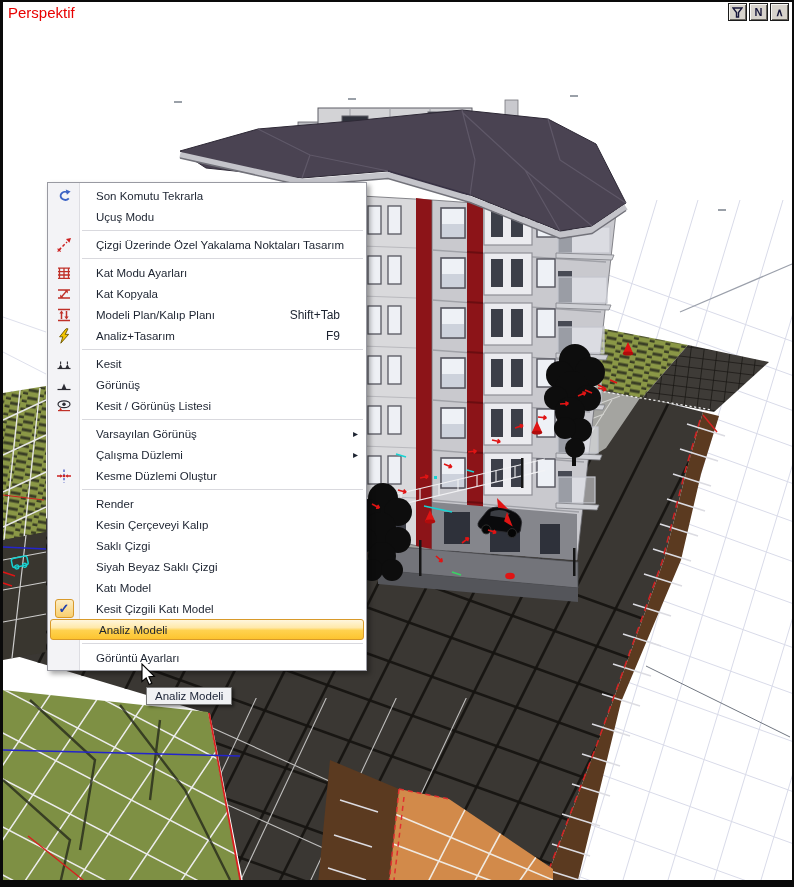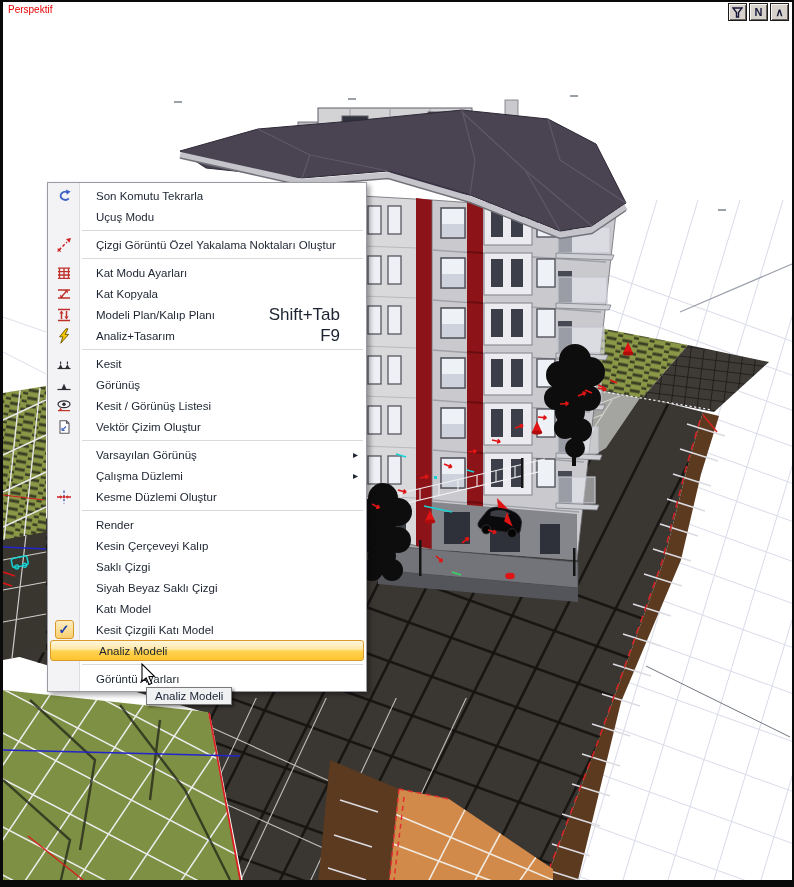--- a/index.html
+++ b/index.html
@@ -1,34 +1,34 @@
 <!DOCTYPE html>
 <html><head>
 <meta charset="utf-8">
 <style>
   html,body{margin:0;padding:0;background:#222;}
   .stage{position:relative;width:794px;height:887px;background:#000;overflow:hidden;
          font-family:"Liberation Sans",sans-serif;}
   .scene-svg{position:absolute;left:0;top:0;}
-  .viewport-label{position:absolute;left:8px;top:4px;font-size:10px;color:#e80000;z-index:20;}
+  .viewport-label{position:absolute;left:8px;top:4px;font-size:15px;color:#e80000;z-index:20;}
   .view-buttons{position:absolute;top:3px;right:5px;display:flex;gap:2px;z-index:20;}
   .vbtn{width:17px;height:16px;background:#d7d3cc;border:1px solid #1c1c1c;
         box-shadow:inset 1px 1px 0 #f8f7f4, inset -1px -1px 0 #67645e;
         display:flex;align-items:center;justify-content:center;
         font-size:11px;font-weight:bold;color:#16163a;line-height:1;}
   .context-menu{position:absolute;left:47px;top:182px;width:320px;padding:2px 0;
         background:linear-gradient(90deg,#f3f3f6 0,#f3f3f6 31px,#dddde2 31px,#dddde2 32px,#ffffff 32px);
         border:1px solid #999aa2;box-shadow:3px 3px 5px rgba(0,0,0,.35);z-index:30;box-sizing:border-box;}
   .menu-item{display:flex;align-items:center;height:21px;position:relative;}
   .menu-item.highlighted{margin:0 2px;height:19px;border:1px solid #d89a2b;border-radius:3px;
         background:linear-gradient(180deg,#fff6dd 0%,#ffe9aa 40%,#ffd24f 55%,#fdc42f 100%);}
   .menu-gutter-cell{width:32px;flex:0 0 32px;display:flex;align-items:center;justify-content:center;}
   .menu-gutter-cell svg{width:16px;height:16px;display:block;}
   .menu-label{padding-left:16px;font-size:11.5px;color:#1c2330;white-space:nowrap;flex:1;}
-  .menu-shortcut{font-size:17px;color:#1c2330;margin-right:26px;}
+  .menu-shortcut{font-size:12px;color:#1c2330;margin-right:26px;}
   .menu-sub{position:absolute;right:8px;font-size:10px;color:#1c2330;}
   .menu-sep{height:1px;background:#d9d9de;margin:3px 3px 3px 34px;}
   .menu-check{width:17px;height:17px;border:1px solid #d89a2b;border-radius:3px;
         background:linear-gradient(180deg,#fcedc4,#f9cf6e);display:flex;align-items:center;
         justify-content:center;color:#1f3fae;font-weight:bold;font-size:13px;line-height:1;}
   .tooltip{position:absolute;left:146px;top:687px;background:#f0f1f3;border:1px solid #7a7a7a;
         box-shadow:2px 2px 3px rgba(0,0,0,.45);font-size:11.5px;color:#20283a;
         padding:2px 8px;z-index:40;white-space:nowrap;}
   .cursor{position:absolute;left:141px;top:663px;z-index:50;pointer-events:none;}
 </style>
@@ -405,21 +405,21 @@
       </div>
       <div class="menu-sep"></div>
       <div class="menu-item">
         <span class="menu-gutter-cell">
           <svg viewBox="0 0 16 16">
             <line x1="3" y1="13" x2="11" y2="5" stroke="#cc2222" stroke-width="1.5" stroke-dasharray="3,2"></line>
             <path d="M10,2 L15,1 L13.4,5.8 Z" fill="#cc2222"></path>
             <path d="M1.6,11.6 l3,3 M1.6,14.6 l3,-3" stroke="#cc2222" stroke-width="1.2"></path>
           </svg>
         </span>
-        <span class="menu-label">Çizgi Görüntü Özel Yakalama Noktaları Oluştur</span>
+        <span class="menu-label">Çizgi Üzerinde Özel Yakalama Noktaları Tasarım</span>
       </div>
       <div class="menu-sep"></div>
       <div class="menu-item">
         <span class="menu-gutter-cell">
           <svg viewBox="0 0 16 16">
             <path d="M2,3.2 H14 M2,6.6 H14 M2,10 H14 M2,13.4 H14 M3.5,3.2 V13.4 M8,3.2 V13.4 M12.5,3.2 V13.4" stroke="#c03028" stroke-width="1.3" fill="none"></path>
           </svg>
         </span>
         <span class="menu-label">Kat Modu Ayarları</span>
       </div>
@@ -477,30 +477,20 @@
       <div class="menu-item">
         <span class="menu-gutter-cell">
           <svg viewBox="0 0 16 16">
             <ellipse cx="8" cy="6.2" rx="6" ry="3.4" fill="none" stroke="#2c2c34" stroke-width="1.2"></ellipse>
             <circle cx="8" cy="6.2" r="1.7" fill="#2c2c34"></circle>
             <path d="M2,12.6 H14" stroke="#c03028" stroke-width="1.2"></path>
             <path d="M3,12.6 L4.6,9.6 L6.2,12.6 Z" fill="#c03028"></path>
           </svg>
         </span>
         <span class="menu-label">Kesit / Görünüş Listesi</span>
-      </div>
-      <div class="menu-item">
-        <span class="menu-gutter-cell">
-          <svg viewBox="0 0 16 16">
-            <path d="M4,1.8 H10.5 L13,4.3 V14.2 H4 Z" fill="#ffffff" stroke="#5a5a62" stroke-width="1.1"></path>
-            <path d="M10.5,1.8 V4.3 H13" fill="none" stroke="#5a5a62" stroke-width="1.1"></path>
-            <path d="M6,11.5 L10,7.5 M6,11.5 V8.8 M6,11.5 H8.7" stroke="#3b62c4" stroke-width="1.1" fill="none"></path>
-          </svg>
-        </span>
-        <span class="menu-label">Vektör Çizim Oluştur</span>
       </div>
       <div class="menu-sep"></div>
       <div class="menu-item">
         <span class="menu-gutter-cell"></span>
         <span class="menu-label">Varsayılan Görünüş</span>
         <span class="menu-sub">▸</span>
       </div>
       <div class="menu-item">
         <span class="menu-gutter-cell"></span>
         <span class="menu-label">Çalışma Düzlemi</span>

